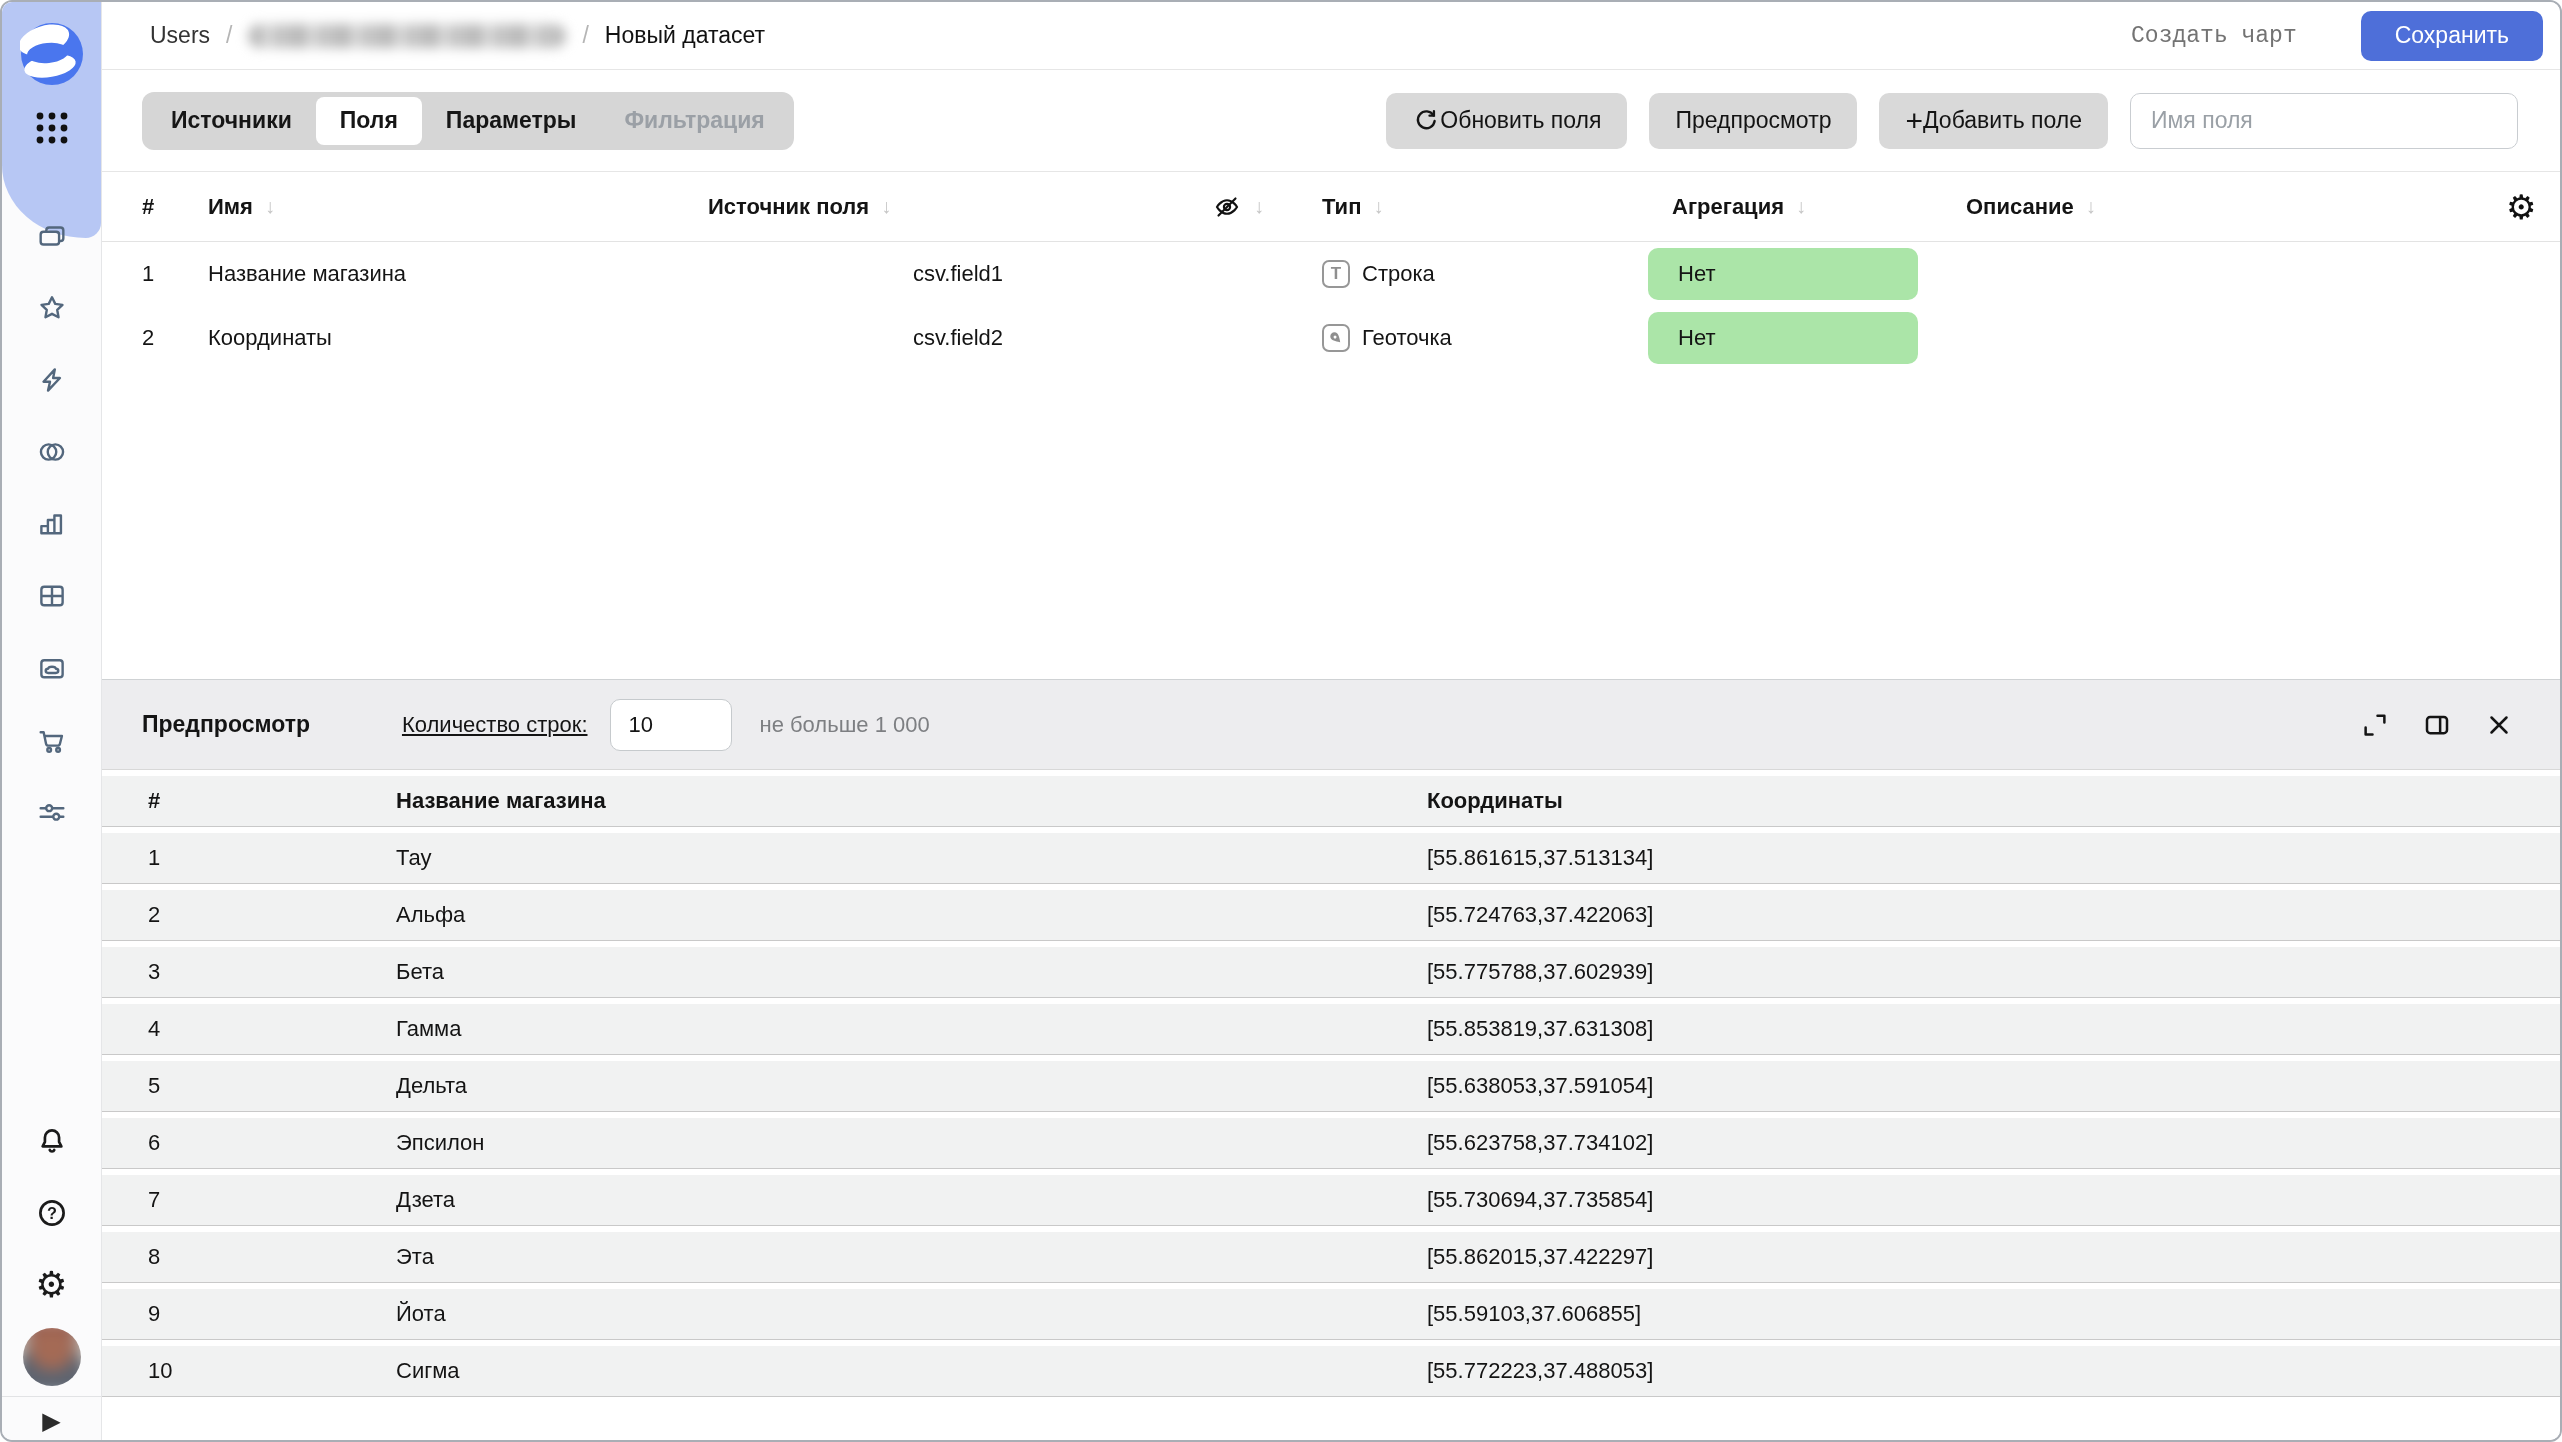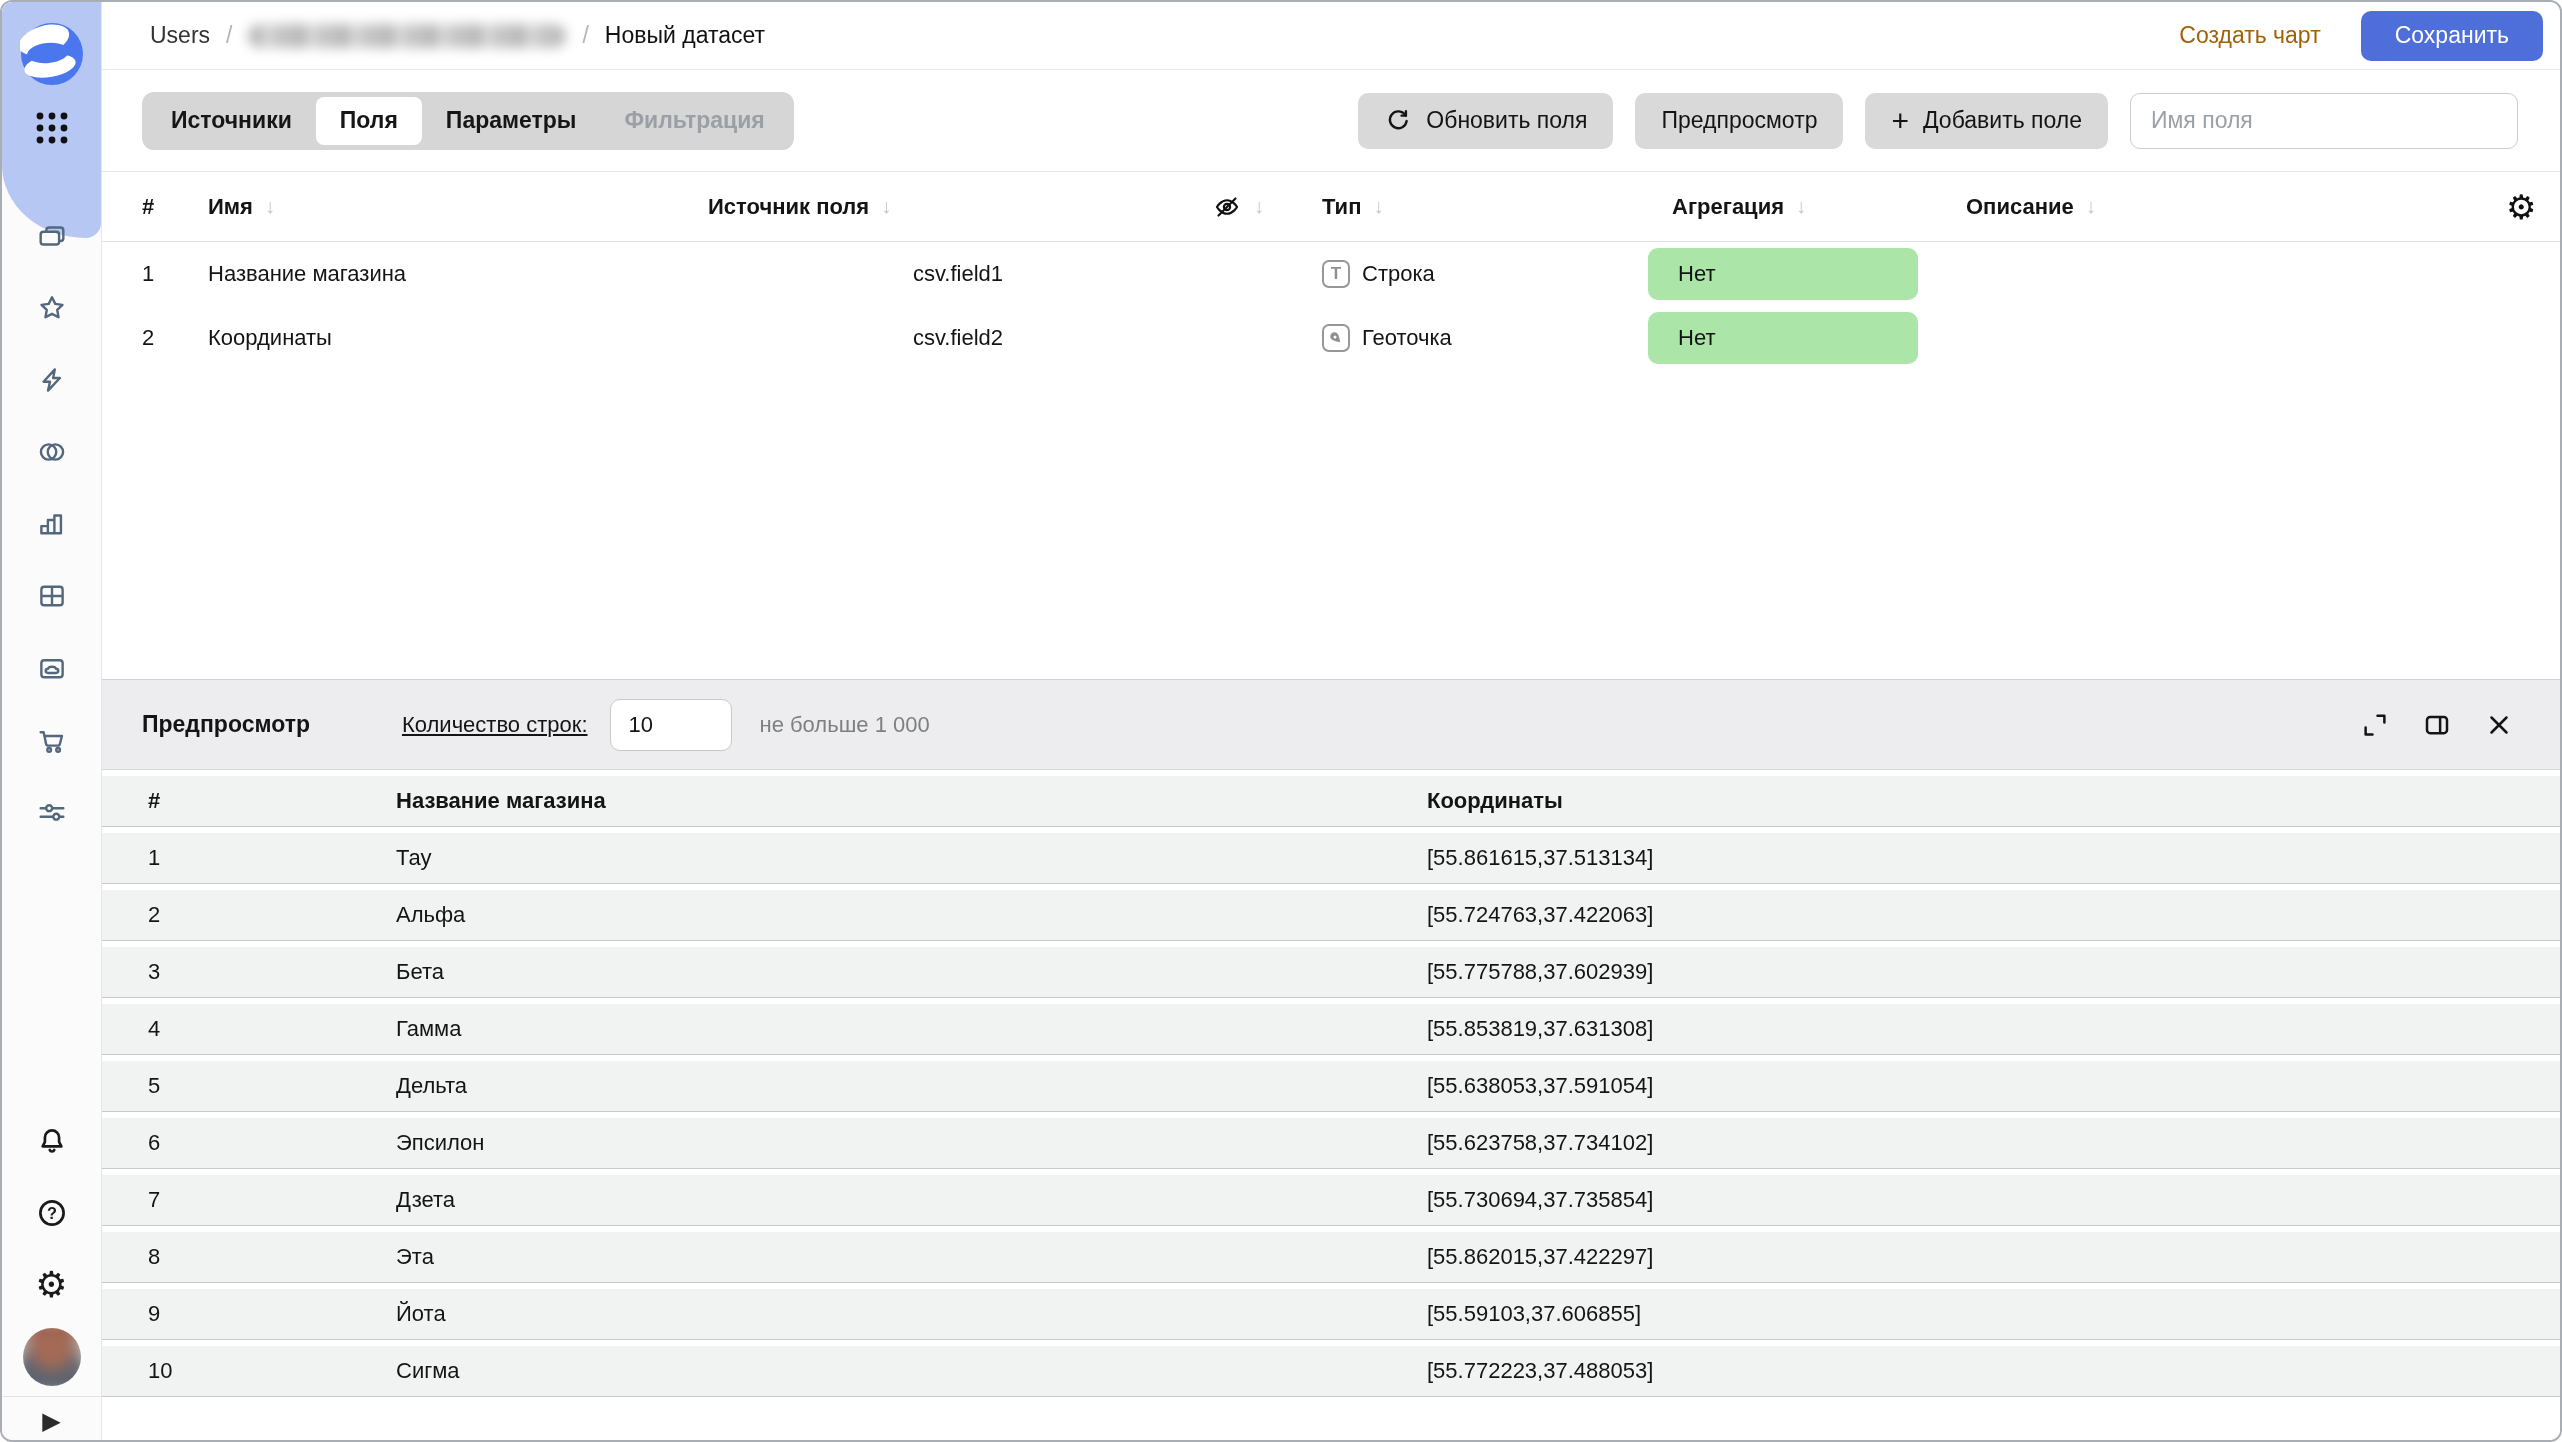--- a/index.html
+++ b/index.html
@@ -45,36 +45,36 @@
     border-bottom:1px solid #e6e6e6; display:flex; align-items:center; }
   .breadcrumb { display:flex; align-items:center; gap:16px; margin-left:48px; font-size:23px; }
   .crumb-link { color:#333; cursor:pointer; }
   .crumb-sep { color:#b5b5b5; }
   .crumb-redacted { width:318px; height:24px; border-radius:12px; cursor:pointer;
     background:
       repeating-linear-gradient(90deg,#b9b9b9 0 14px,#d7d7d7 14px 26px,#c4c4c4 26px 44px);
     filter: blur(6px); }
   .crumb-current { color:#111; }
   .topbar-right { margin-left:auto; display:flex; align-items:center; }
-  .create-chart { color:#a16207; font-size:23px; margin-right:40px; cursor:pointer; }
+  .create-chart { color:#737373; font-size:23px; margin-right:64px; cursor:pointer;font-family:Liberation Mono, monospace; }
   .save-btn { height:50px; padding:0 34px; margin-right:17px; border:none; border-radius:10px;
     color:#fff; font-size:23px; font-family:inherit; cursor:pointer; display:flex; align-items:center; }
 
   
   .toolbar { position:absolute; left:100px; top:68px; right:0; height:102px; background:#fff;
     border-bottom:1px solid #e6e6e6; display:flex; align-items:center; }
   .tabs { display:inline-flex; align-items:center; margin-left:40px; background:#d6d6d6;
     border-radius:12px; padding:5px; height:58px; }
   .tab { padding:0 24px; height:48px; display:flex; align-items:center; font-size:23px;
     color:#161616; border-radius:8px; cursor:pointer; white-space:nowrap;font-weight:bold; }
   .tab.active { background:#fff; }
   .tab.disabled { color:#9ba0a6; cursor:default; }
   .toolbar-right { margin-left:auto; display:flex; align-items:center; gap:22px; margin-right:42px; }
   .gbtn { height:56px; padding:0 26px; background:#d9d9d9; border:none; border-radius:10px;
-    font-size:23px; font-family:inherit; color:#141414; display:flex; align-items:center; gap:14px;
+    font-size:23px; font-family:inherit; color:#141414; display:flex; align-items:center; 
     cursor:pointer; white-space:nowrap; }
   .gbtn svg { width:28px; height:28px; }
   .plus-glyph { font-size:30px; line-height:1; font-weight:400; }
   .name-input { width:388px; height:56px; border:1px solid #c9cdd1; border-radius:10px;
     font-size:23px; font-family:inherit; padding:0 20px; color:#141414; outline:none; }
   .name-input::placeholder { color:#9aa0a6; }
 
   
   .ftable { position:absolute; left:100px; top:170px; right:0; }
   .f-grid { display:grid; grid-template-columns:70px 500px 500px 90px 350px 300px 536px 80px;

